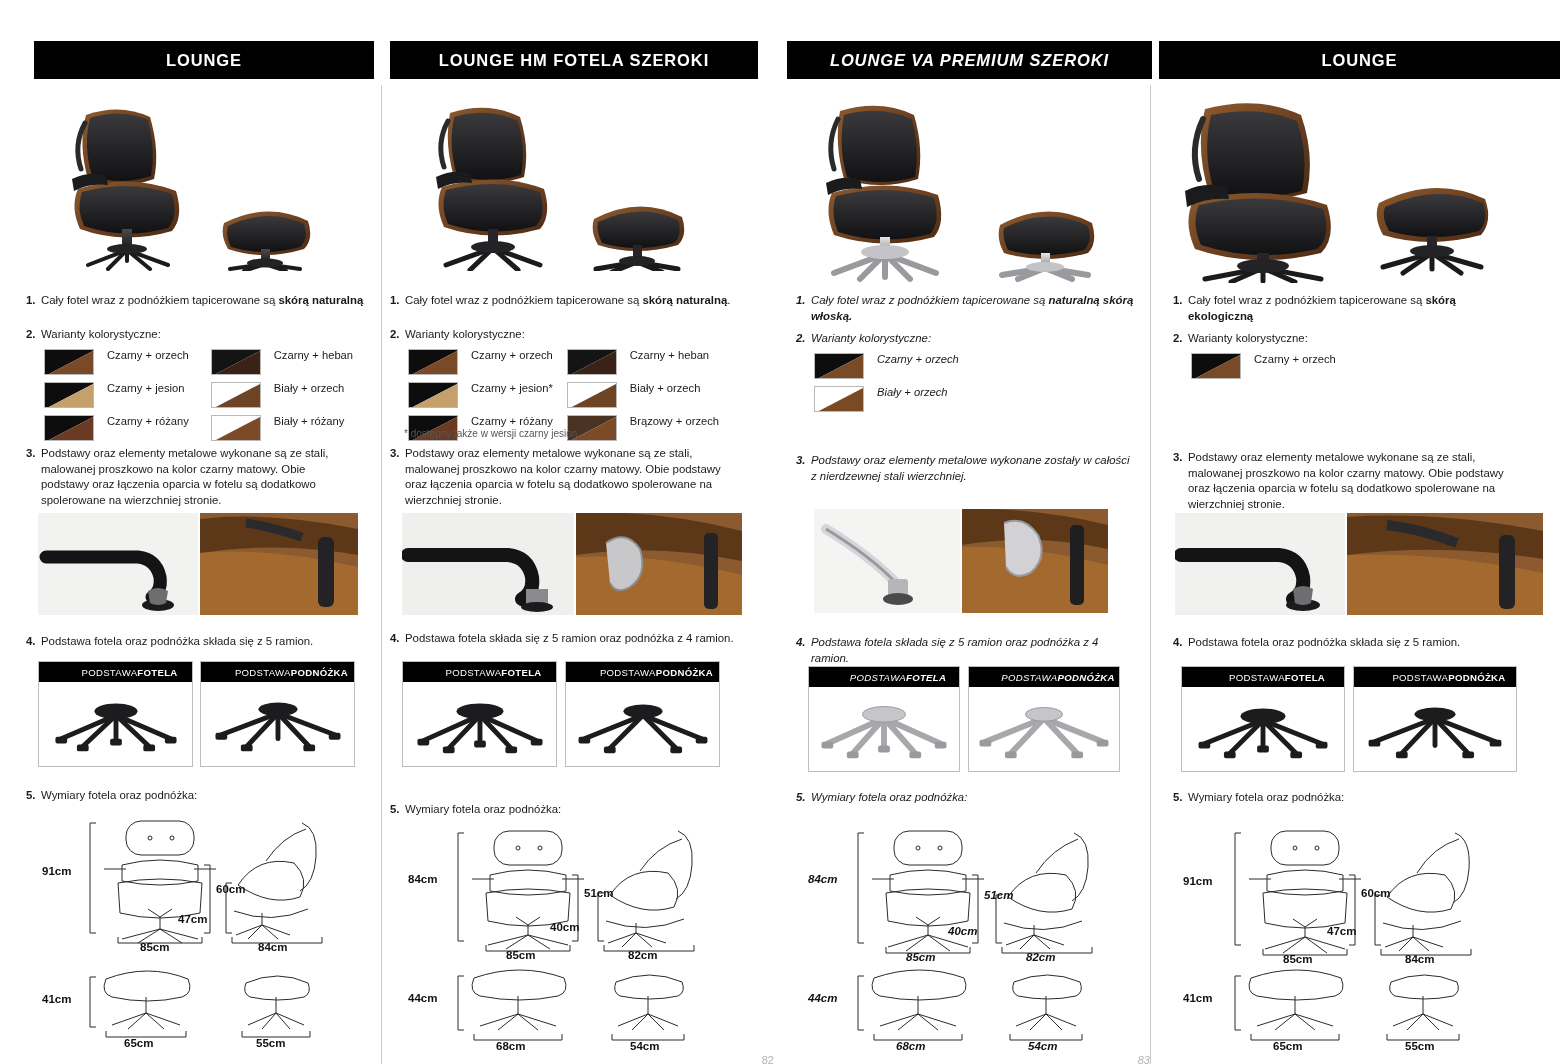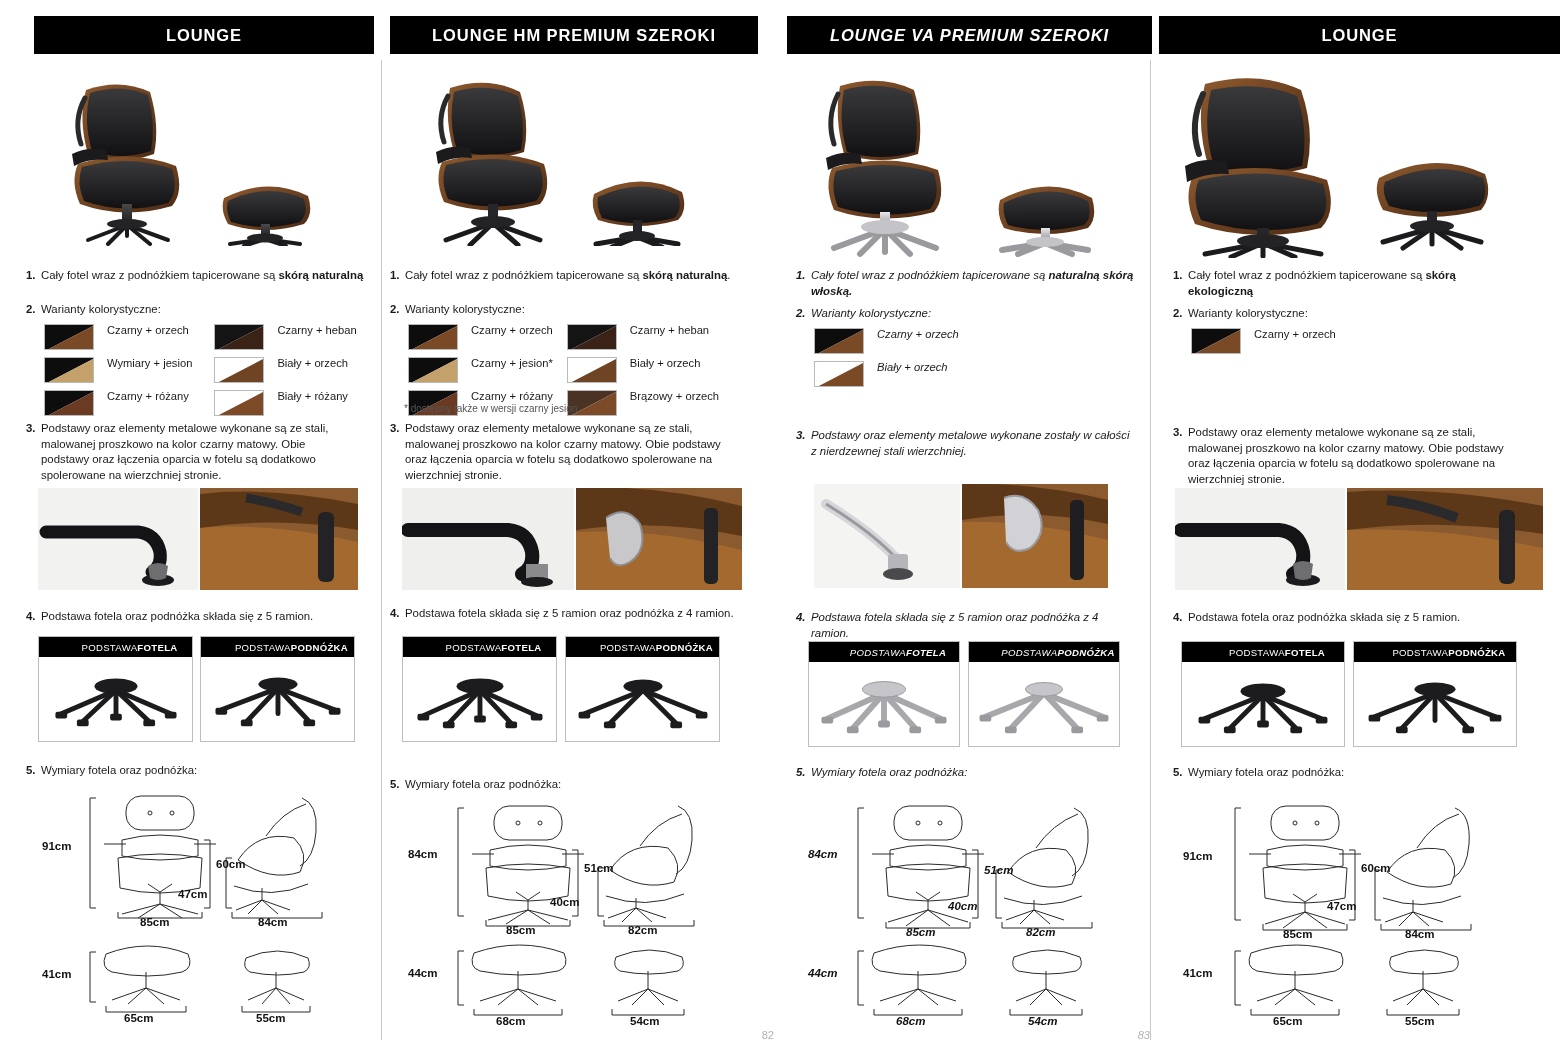--- a/index.html
+++ b/index.html
@@ -4,21 +4,21 @@
 <style>
   * { box-sizing: border-box; margin: 0; padding: 0; }
   html, body {
     width: 1560px; height: 1064px;
     background: #ffffff;
     font-family: "Liberation Sans", sans-serif;
     color: #1a1a1a;
     overflow: hidden;
   }
   .spread { position: relative; width: 1560px; height: 1064px; display: flex; }
-  .page { position: relative; height: 758px; }
+  .page { position: relative; height: 758px; margin-top: 25px; }
   .page-left  { width: 782px; }
   .page-right { width: 778px; }
 
   .col {
     position: absolute; top: 0; height: 1064px;
   }
   
   .hdr {
     position: absolute;
     height: 38px;
@@ -151,21 +151,21 @@
                 </div>
               <span class="swlabel">Czarny + orzech</span>
             </div>
             <div class="swrow">
               <div class="sw">
                   <svg width="50" height="26" viewBox="0 0 50 26">
                     <polygon points="0,0 50,0 0,26" fill="#0d0d0d"></polygon>
                     <polygon points="50,0 50,26 0,26" fill="#c4a06a"></polygon>
                   </svg>
                 </div>
-              <span class="swlabel">Wymiary + jesion</span>
+              <span class="swlabel">Czarny + jesion</span>
             </div>
             <div class="swrow">
               <div class="sw">
                   <svg width="50" height="26" viewBox="0 0 50 26">
                     <polygon points="0,0 50,0 0,26" fill="#0d0d0d"></polygon>
                     <polygon points="50,0 50,26 0,26" fill="#6b3a22"></polygon>
                   </svg>
                 </div>
               <span class="swlabel">Czarny + różany</span>
             </div>
@@ -342,21 +342,21 @@
         </svg>
         <span class="dimtxt" style="left:12px; top:38px;">41cm</span>
         <span class="dimtxt" style="left:94px; top:82px;">65cm</span>
         <span class="dimtxt" style="left:226px; top:82px;">55cm</span>
       </div>
     </div>
 
     <div class="vdiv" style="left:381px; top:60px; height:980px;"></div>
 
     <div class="col" id="col1" style="left:382px; width:400px;">
-      <div class="hdr" style="left:8px; right:24px; top:16px;">LOUNGE HM PREMIUM SZEROKI</div>
+      <div class="hdr" style="left:8px; right:24px; top:16px;">LOUNGE HM FOTELA SZEROKI</div>
 
       <div class="photo" style="left:398px; top:68px; width:330px; height:178px; left:16px;">
         <svg viewBox="0 0 330 178" width="330" height="178">
           <defs>
             <linearGradient id="w2" x1="0" y1="0" x2="1" y2="1">
               <stop offset="0" stop-color="#8d5a2e"></stop>
                 <stop offset="0.5" stop-color="#6d4120"></stop>
                 <stop offset="1" stop-color="#4a2a13"></stop>
             </linearGradient>
             <linearGradient id="lth2" x1="0" y1="0" x2="0" y2="1">

